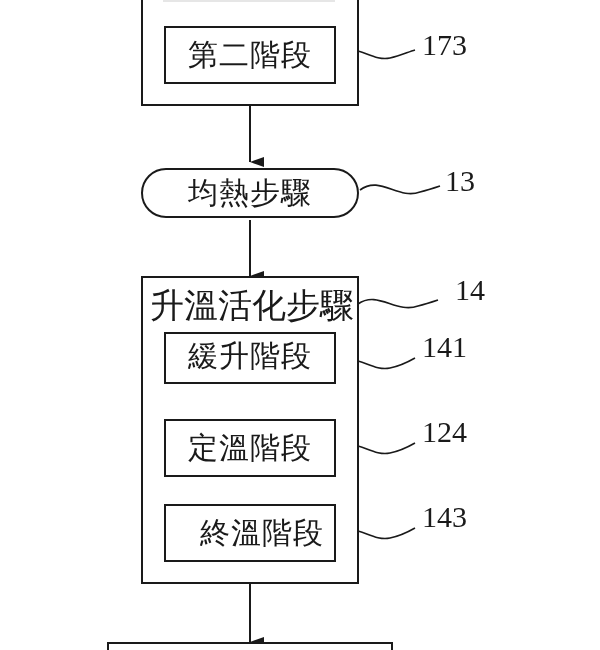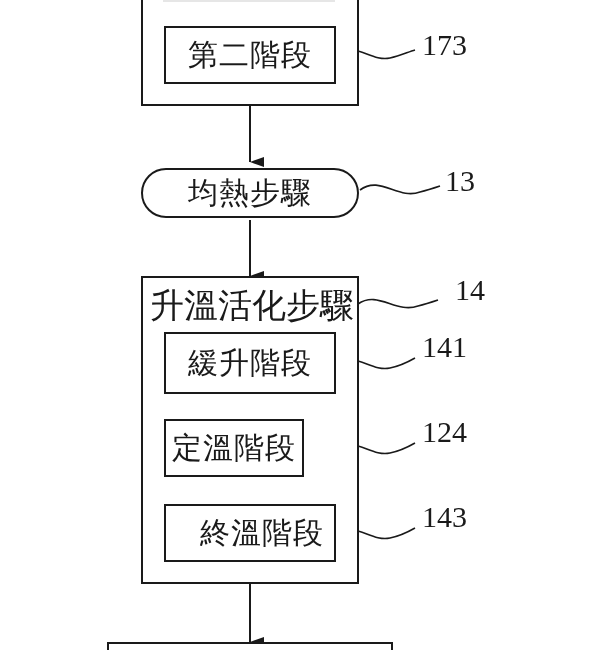--- a/index.html
+++ b/index.html
@@ -46,26 +46,26 @@
 <div class="box center" style="left:141px; top:168px; width:218px; height:50px;border-radius:27px;">
   <span class="label" style="position:static;">均熱步驟</span>
 </div>
 <span class="ref" style="left:445px; top:166px;">13</span>
 
 <div class="box" style="left:141px; top:276px; width:218px; height:308px;">
 </div>
 <span class="label" style="left:150px; top:288px; font-size:34px; letter-spacing:0;">升溫活化步驟</span>
 <span class="ref" style="left:423px; top:275px;margin-left:32px;">14</span>
 
-<div class="box center" style="left:164px; top:332px; width:172px; height:62px;">
+<div class="box center" style="left:164px; top:332px; width:172px; height:52px;font-family:Liberation Mono, monospace;">
   <span class="label" style="position:static;">緩升階段</span>
 </div>
 <span class="ref" style="left:422px; top:332px;">141</span>
 
-<div class="box center" style="left:164px; top:419px; width:140px; height:58px;">
+<div class="box center" style="left:164px; top:419px; width:172px; height:58px;">
   <span class="label" style="position:static;">定溫階段</span>
 </div>
 <span class="ref" style="left:422px; top:417px;">124</span>
 
 <div class="box center" style="left:164px; top:504px; width:172px; height:58px;">
   <span class="label" style="position:static;margin-left:24px;">終溫階段</span>
 </div>
 <span class="ref" style="left:422px; top:502px;">143</span>
 
 <div class="box" style="left:107px; top:642px; width:286px; height:40px;">

